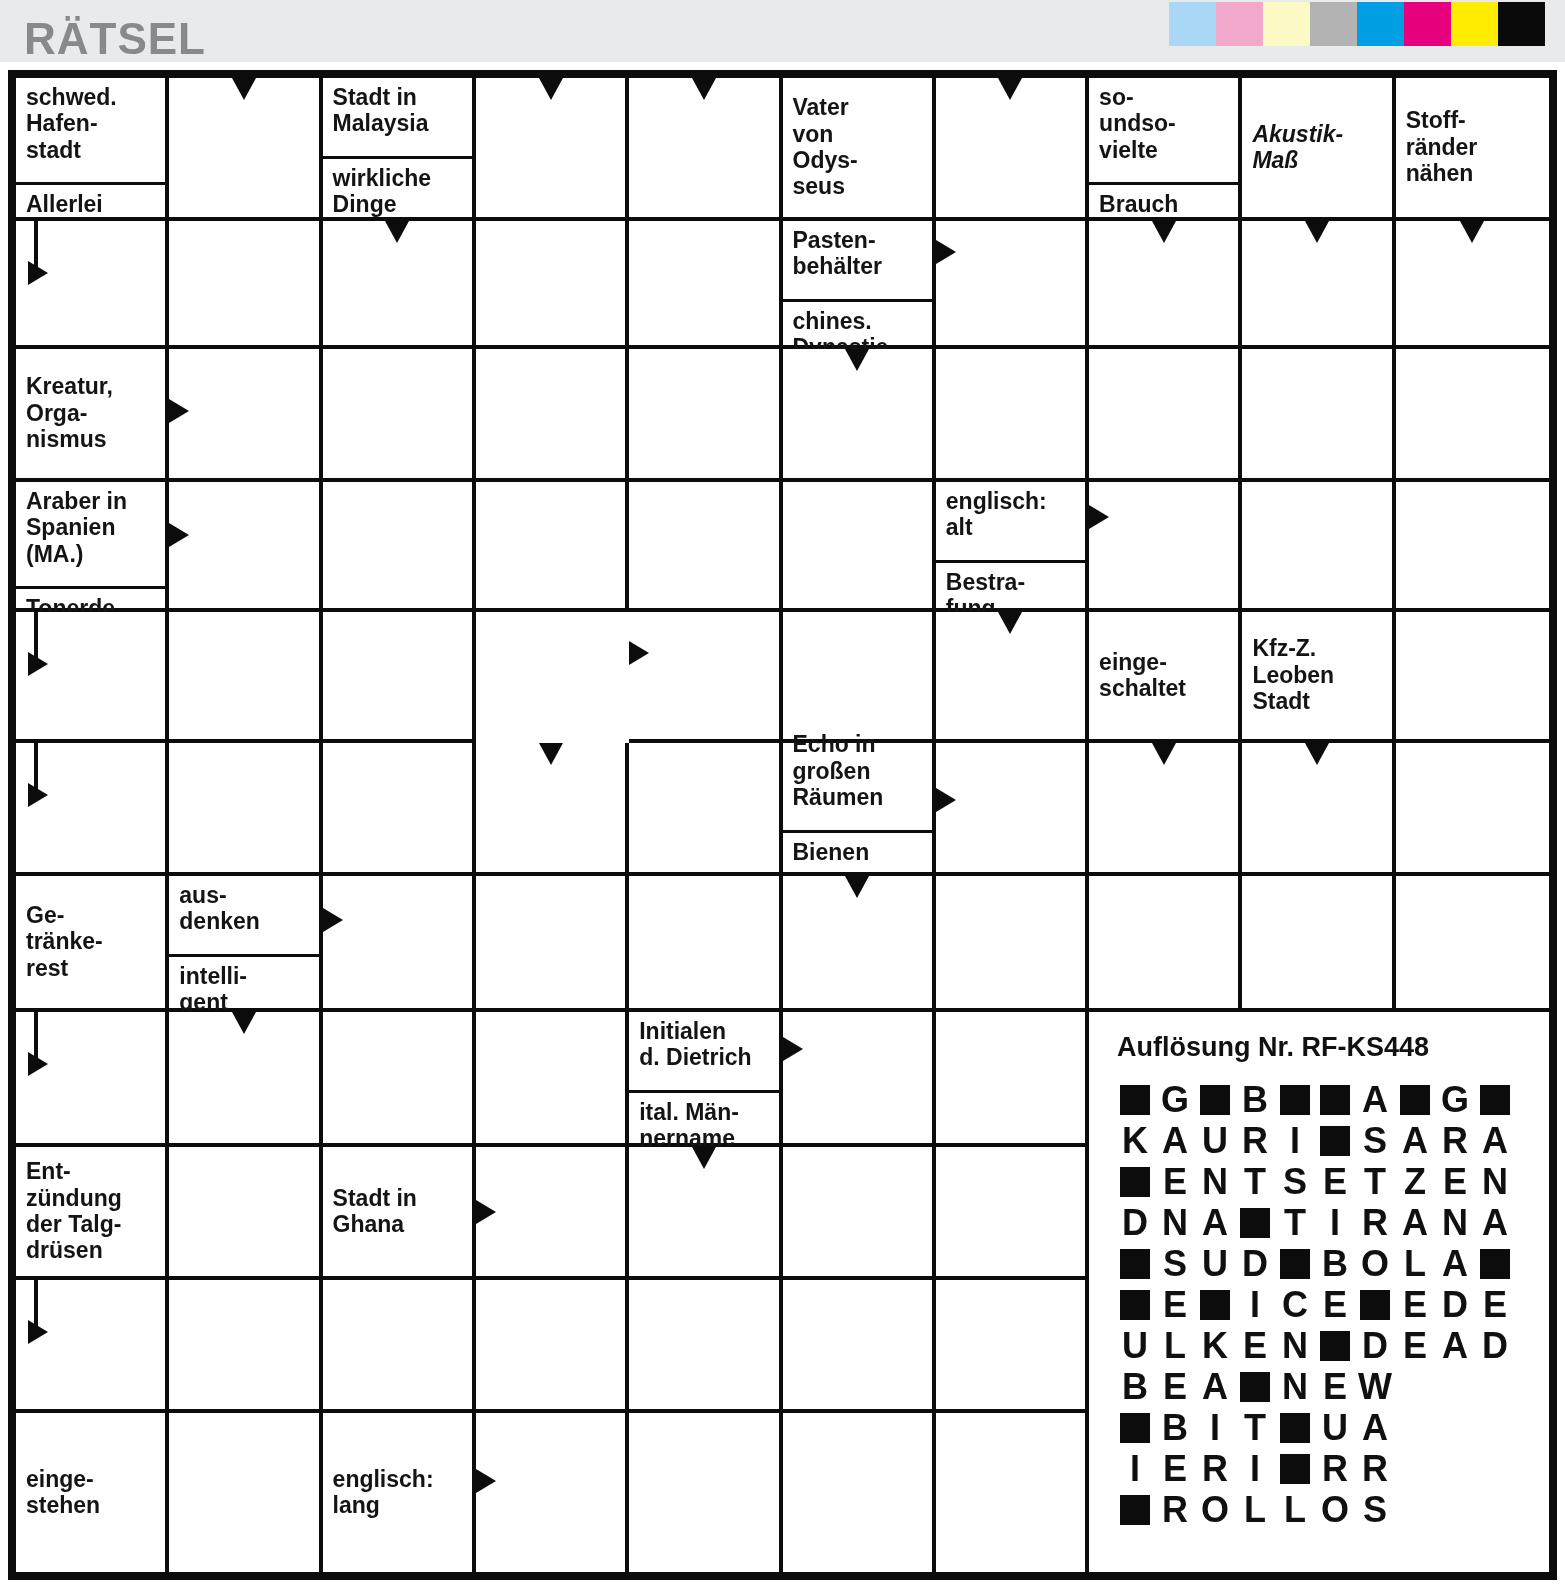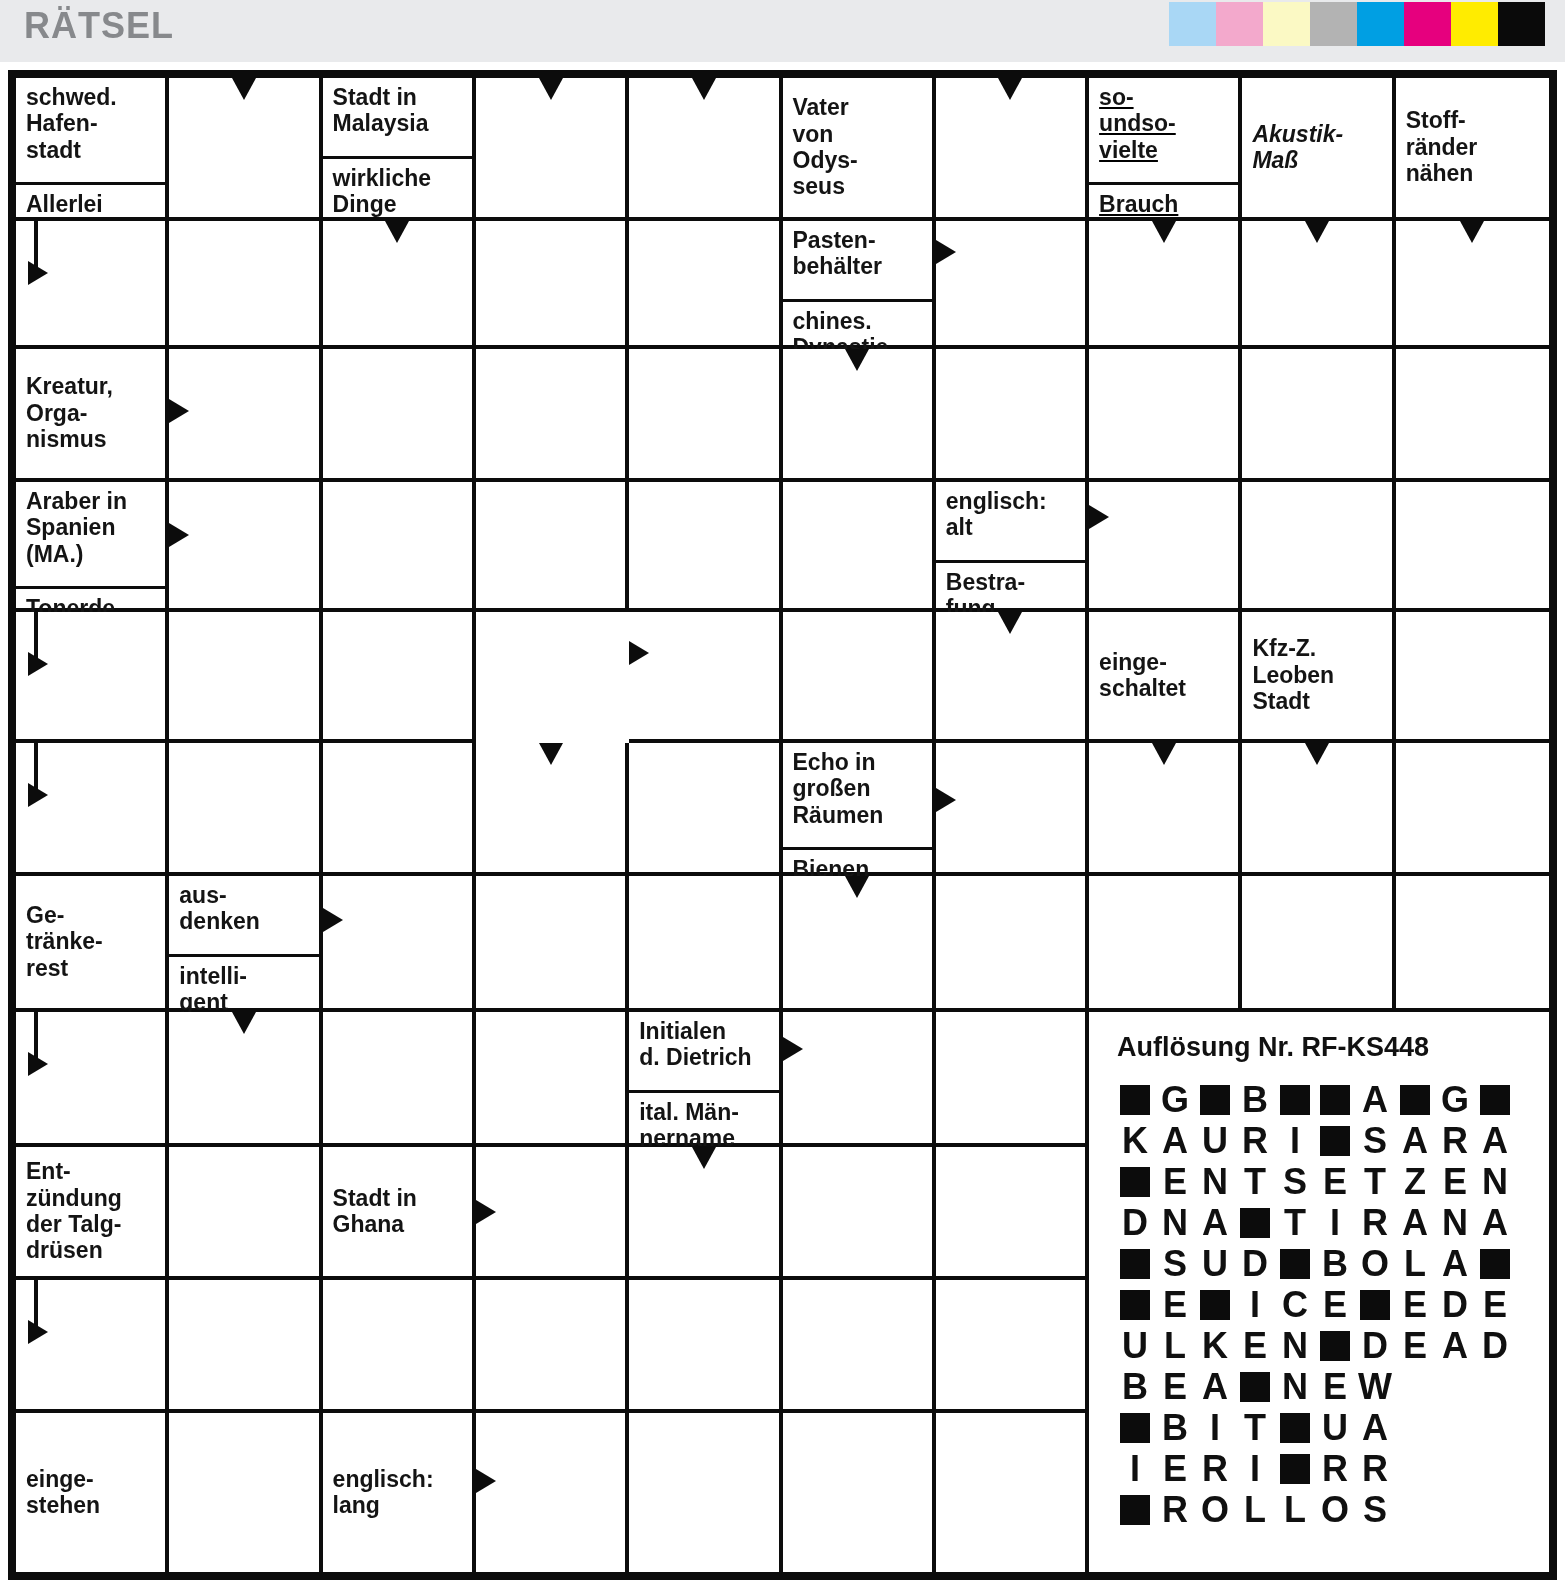--- a/index.html
+++ b/index.html
@@ -3,21 +3,21 @@
 <meta charset="utf-8">
 <style>
   html,body{margin:0;padding:0;}
   body{
     width:1565px;height:1588px;background:#ffffff;position:relative;
     font-family:"Liberation Sans",sans-serif;overflow:hidden;
   }
   
   .header{position:absolute;top:0;left:0;width:1565px;height:62px;background:#e9eaec;}
   .header-title{
-    position:absolute;left:24px;top:5px;font-size:36px;font-weight:bold;
+    position:absolute;left:24px;top:14px;font-size:44px;font-weight:bold;
     color:#87898c;letter-spacing:1px;
   }
   .color-bars{position:absolute;right:20px;top:2px;display:flex;height:44px;}
   .color-bars .bar{width:47px;height:44px;}
   
   .grid{
     position:absolute;left:8px;top:70px;width:1549px;height:1510px;
     border:8px solid #0c0c0c;box-sizing:border-box;background:#fff;
     display:grid;grid-template-columns:repeat(10,1fr);
     grid-template-rows:143px 128px 133px 130px 131px 133px 136px 135px 133px 133px auto;
@@ -273,21 +273,21 @@
     </div>
     <div class="cell clue single" style="grid-area: 1 / 6;">
       <div class="section">Vater
 von
 Odys-
 seus</div>
     </div>
     <div class="cell answer" style="grid-area: 1 / 7;">
       <div class="arrow-down"></div>
     </div>
-    <div class="cell clue" style="grid-area: 1 / 8; text-decoration: underline;">
+    <div class="cell clue" style="grid-area: 1 / 8;">
       <div class="section">so-
 undso-
 vielte</div>
       <div class="section sep">Brauch</div>
     </div>
     <div class="cell clue single" style="grid-area: 1 / 9; font-style: italic;">
       <div class="section">Akustik-
 Maß</div>
     </div>
     <div class="cell clue single lastcol" style="grid-area: 1 / 10;">
@@ -397,21 +397,21 @@
         <div class="bend-line"></div>
         <div class="bend-tri"></div>
       </div>
     </div>
     <div class="cell answer" style="grid-area: 6 / 2;"></div>
     <div class="cell answer" style="grid-area: 6 / 3;"></div>
     <div class="cell answer" style="grid-area: 6 / 4;">
       <div class="arrow-down"></div>
     </div>
     <div class="cell answer" style="grid-area: 6 / 5;"></div>
-    <div class="cell clue" style="grid-area: 6 / 6;">
+    <div class="cell clue" style="grid-area: 6 / 6; justify-content: flex-end;">
       <div class="section">Echo in
 großen
 Räumen</div>
       <div class="section sep">Bienen</div>
     </div>
     <div class="cell answer" style="grid-area: 6 / 7;">
       <div class="arrow-right" style="top: 44%;"></div>
     </div>
     <div class="cell answer" style="grid-area: 6 / 8;">
       <div class="arrow-down"></div>

